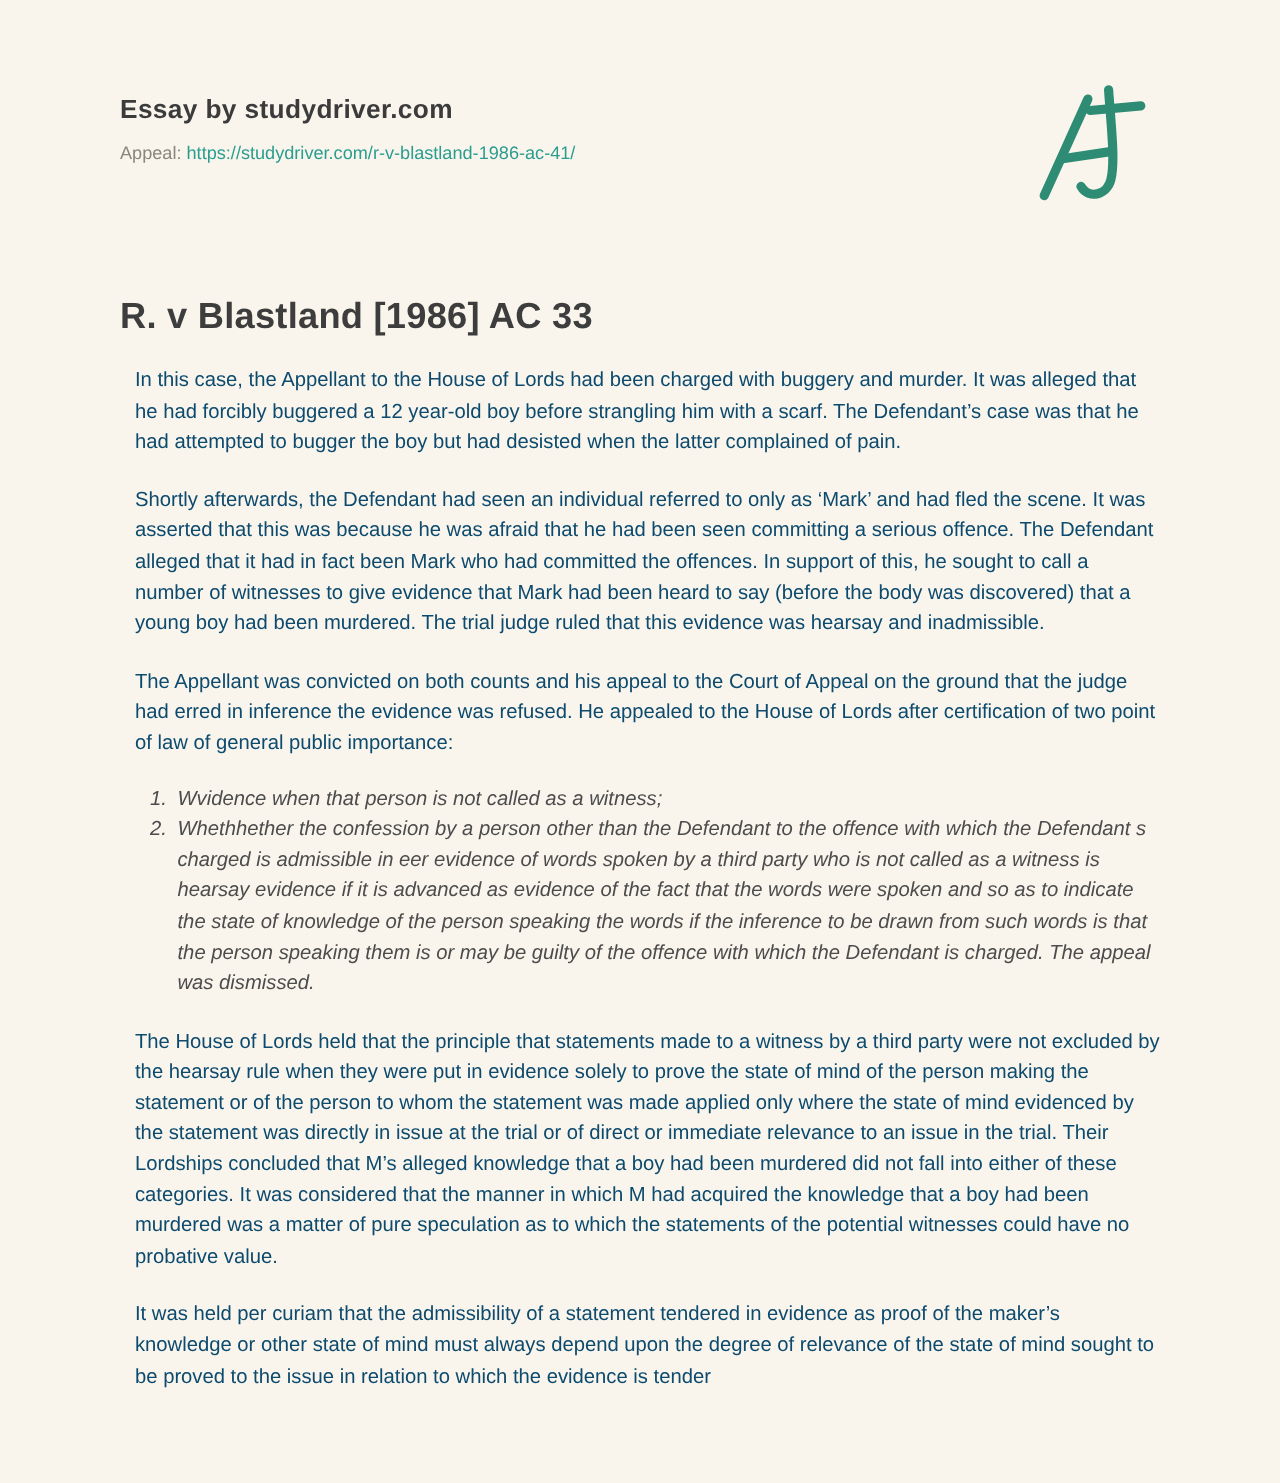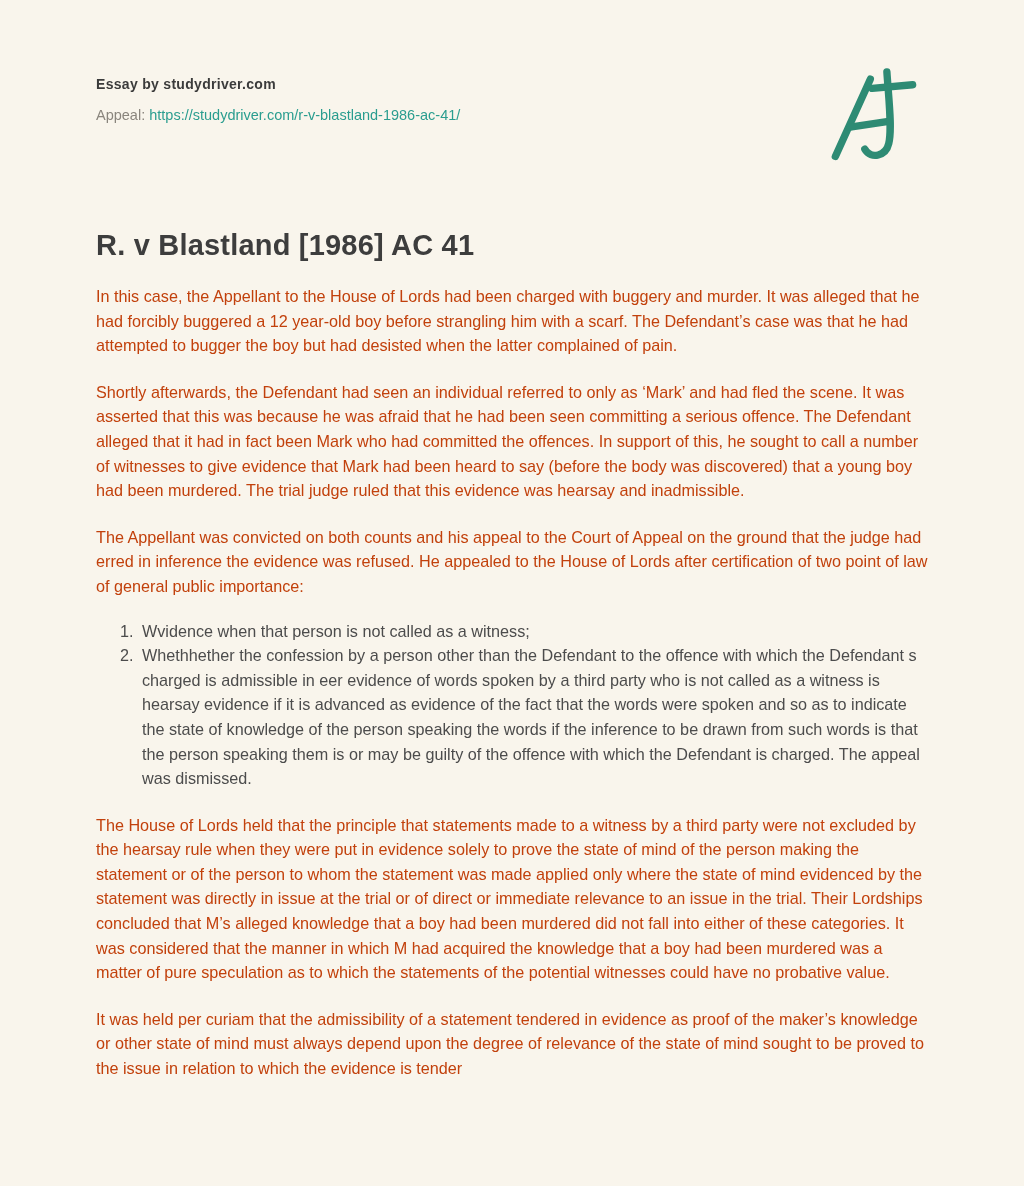--- a/index.html
+++ b/index.html
@@ -13,21 +13,21 @@
     position: relative;
     width: 1024px;
     height: 1186px;
     margin: 0 auto;
     background: #f9f5ec;
     box-sizing: border-box;
     padding: 76px 96px 0 96px;
     overflow: hidden;
   }
   .brand-title {
-    font-size: 14px;
+    font-size: 21px;
     font-weight: 700;
     color: #3b3b3b;
     letter-spacing: 0.3px;
     margin: 0;
   }
   .source-line {
     margin-top: 15px;
     font-size: 14.5px;
     color: #8a857d;
   }
@@ -50,35 +50,36 @@
     font-weight: 700;
     color: #3d3d3d;
     letter-spacing: 0.2px;
   }
   .intro-label {
     margin-top: 27px;
     font-size: 14.5px;
     color: #4c4c4c;
   }
   .body-text p {
-    margin: 22px 0 0 0;
+    margin: 22px 0 0 12px;
     font-size: 16.2px;
     line-height: 24.6px;
-    color: #c2410c;
+    color: #0c4a6e;
   }
   ol.points {
     margin: 20px 0 0 0;
     padding-left: 42px;
   }
   ol.points li {
     font-size: 16.2px;
     line-height: 24.6px;
     color: #4c4c4c;
     padding-left: 4px;
     margin: 0;
+    font-style: italic;
   }
 </style>
 </head>
 <body>
 
 <div class="page">
 
   <div class="header">
     <h1 class="brand-title">Essay by studydriver.com</h1>
     <div class="source-line">
@@ -92,21 +93,21 @@
 
         <path d="M24 64 L64 58"></path>
 
         <path d="M64 4 C 66 34, 70 66, 66 82 C 63 95, 47 100, 40 88"></path>
 
         <path d="M48 22 L92 18"></path>
       </svg>
     </div>
   </div>
 
-  <h2 class="article-title">R. v Blastland [1986] AC 41</h2>
+  <h2 class="article-title">R. v Blastland [1986] AC 33</h2>
 
 
   <div class="body-text">
     <p>In this case, the Appellant to the House of Lords had been charged with buggery and murder. It was alleged that he had forcibly buggered a 12 year-old boy before strangling him with a scarf. The Defendant’s case was that he had attempted to bugger the boy but had desisted when the latter complained of pain.</p>
     <p>Shortly afterwards, the Defendant had seen an individual referred to only as ‘Mark’ and had fled the scene. It was asserted that this was because he was afraid that he had been seen committing a serious offence. The Defendant alleged that it had in fact been Mark who had committed the offences. In support of this, he sought to call a number of witnesses to give evidence that Mark had been heard to say (before the body was discovered) that a young boy had been murdered. The trial judge ruled that this evidence was hearsay and inadmissible.</p>
     <p>The Appellant was convicted on both counts and his appeal to the Court of Appeal on the ground that the judge had erred in inference the evidence was refused. He appealed to the House of Lords after certification of two point of law of general public importance:</p>
 
     <ol class="points">
       <li>Wvidence when that person is not called as a witness;</li>
       <li>Whethhether the confession by a person other than the Defendant to the offence with which the Defendant s charged is admissible in eer evidence of words spoken by a third party who is not called as a witness is hearsay evidence if it is advanced as evidence of the fact that the words were spoken and so as to indicate the state of knowledge of the person speaking the words if the inference to be drawn from such words is that the person speaking them is or may be guilty of the offence with which the Defendant is charged. The appeal was dismissed.</li>

